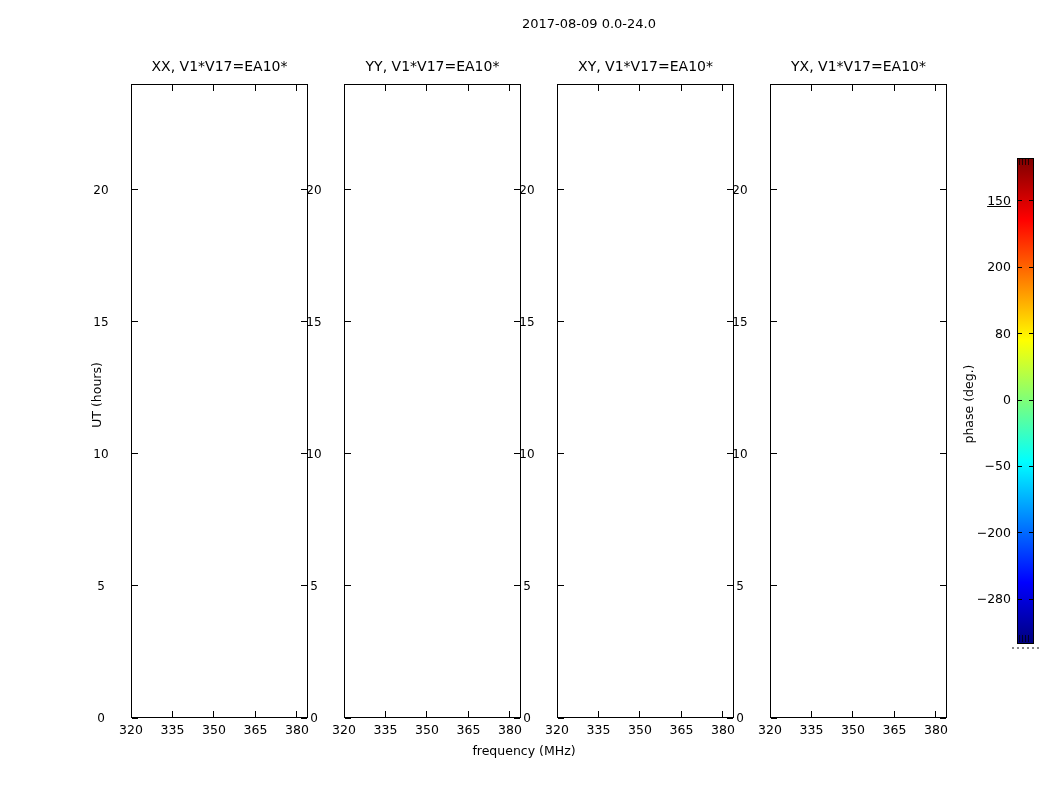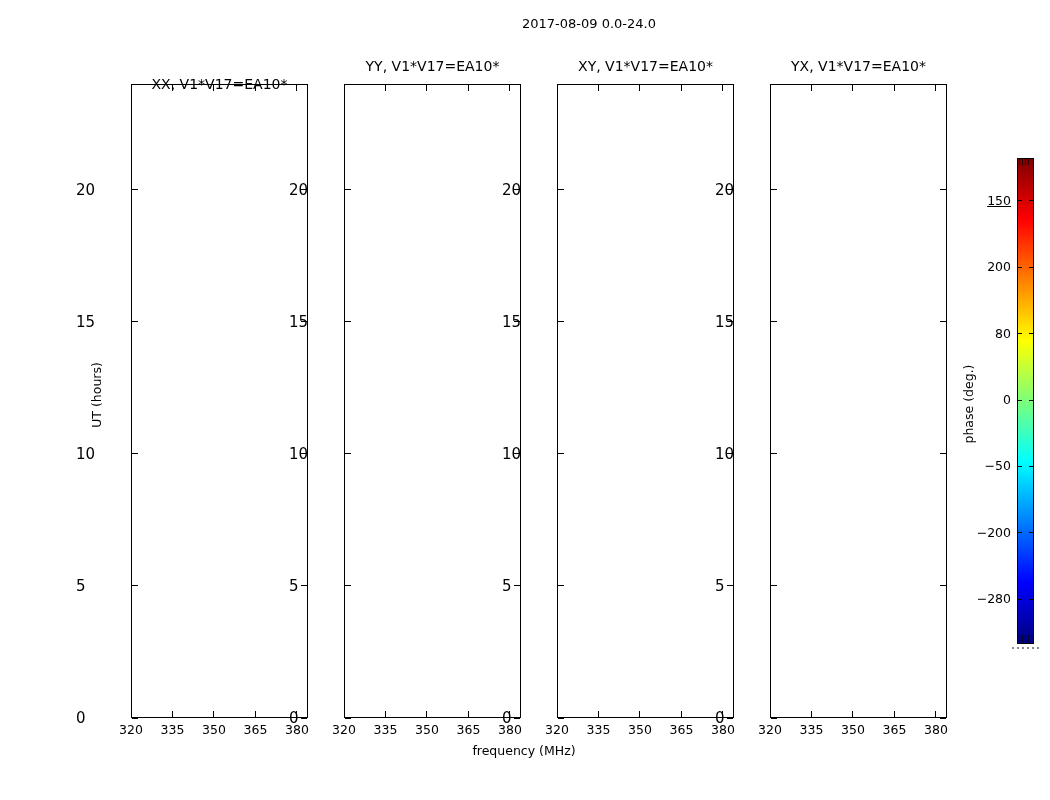--- a/index.html
+++ b/index.html
@@ -18,22 +18,22 @@
   .ptitle {
     position:absolute; top:58px; transform:translateX(-50%);
     font-size:14px; line-height:17px; white-space:nowrap;
   }
   .tick { position:absolute; background:#000; }
   .xticklab {
     position:absolute; top:722px; transform:translateX(-50%);
     font-size:12.5px; line-height:15px; white-space:nowrap;
   }
   .yticklab {
-    position:absolute; width:50px; text-align:left;
-    font-size:15px; line-height:16px; white-space:nowrap;
+    position:absolute; width:50px; text-align:center;
+    font-size:12px; line-height:16px; white-space:nowrap;
   }
   .xlabel {
     position:absolute; left:524px; top:743px; transform:translateX(-50%);
     font-size:12.5px; line-height:15px; white-space:nowrap;
   }
   .ylabel {
     position:absolute; left:96px; top:395px;
     transform:translate(-50%,-50%) rotate(-90deg);
     font-size:12.5px; white-space:nowrap;
   }
@@ -56,21 +56,21 @@
     font-size:12.5px; white-space:nowrap;
   }
 </style>
 </head>
 <body>
 
 <div class="fig">
   <div class="suptitle">2017-08-09 0.0-24.0</div>
   <div id="panels">
       <div class="panel" style="left: 131px;"></div>
-      <div class="ptitle" style="left: 219.5px; margin-top: 18px;">XX, V1*V17=EA10*</div>
+      <div class="ptitle" style="left: 219.5px;">XX, V1*V17=EA10*</div>
       <div class="tick" style="left: 130.5px; top: 711px; width: 1px; height: 6px;"></div>
       <div class="tick" style="left: 130.5px; top: 85px; width: 1px; height: 6px;"></div>
       <div class="xticklab" style="left: 131px;">320</div>
       <div class="tick" style="left: 171.984px; top: 711px; width: 1px; height: 6px;"></div>
       <div class="tick" style="left: 171.984px; top: 85px; width: 1px; height: 6px;"></div>
       <div class="xticklab" style="left: 172.484px;">335</div>
       <div class="tick" style="left: 213.469px; top: 711px; width: 1px; height: 6px;"></div>
       <div class="tick" style="left: 213.469px; top: 85px; width: 1px; height: 6px;"></div>
       <div class="xticklab" style="left: 213.969px;">350</div>
       <div class="tick" style="left: 254.953px; top: 711px; width: 1px; height: 6px;"></div>

